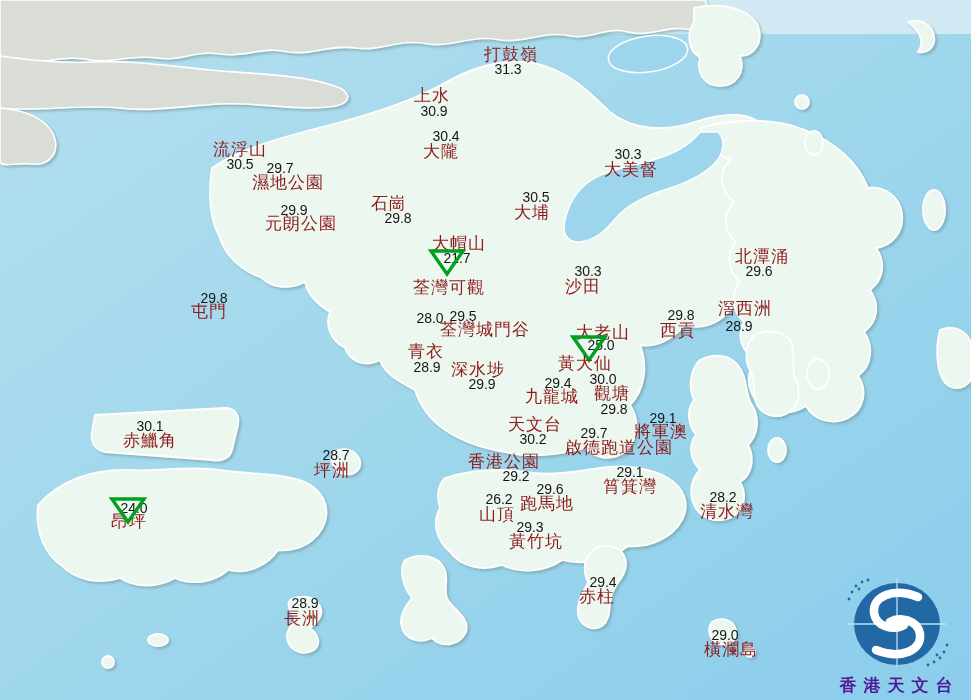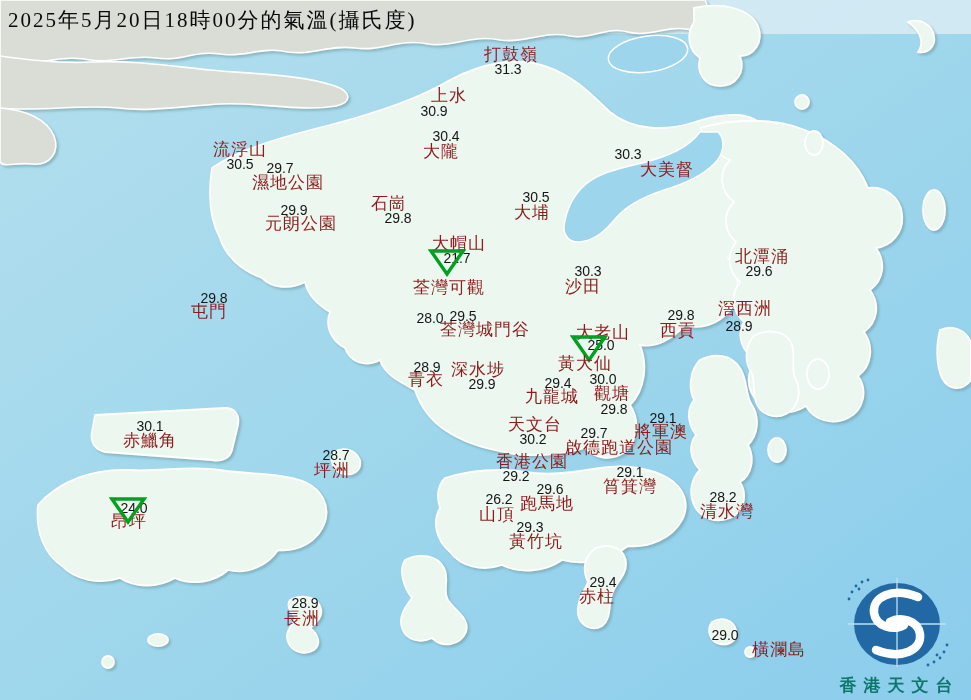--- a/index.html
+++ b/index.html
@@ -20,21 +20,21 @@
   }
   .s-val{
     position:absolute;transform:translateX(-50%);
     color:#161616;font-family:"Liberation Sans","DejaVu Sans",sans-serif;
     font-size:14px;line-height:1.05;white-space:nowrap;
   }
   .marker{position:absolute;pointer-events:none;}
   .logo{position:absolute;left:828px;top:576px;width:143px;text-align:center;}
   .logo .cn{
     font-family:"Liberation Serif","DejaVu Serif",serif;
-    font-size:17px;font-weight:bold;color:#0f766e;letter-spacing:7px;
+    font-size:17px;font-weight:bold;color:#4c1d95;letter-spacing:7px;
     margin-top:2px;white-space:nowrap;
   }
   .logo .en{
     font-family:"Liberation Sans","DejaVu Sans",sans-serif;
     font-size:11px;font-weight:bold;color:#17407e;letter-spacing:0.4px;
     margin-top:1px;white-space:nowrap;
   }
 </style>
 </head>
 <body>
@@ -102,34 +102,33 @@
       <circle cx="108" cy="662" r="6"></circle>
       <ellipse cx="158" cy="640" rx="10" ry="6"></ellipse>
     </g>
 
     <g fill="#9cd5ec" stroke="#ffffff" stroke-width="1.5">
       <path d="M700,132 C688,148 668,156 646,162 C622,168 600,172 586,184 C572,196 566,212 564,226 C563,236 570,243 580,242 C596,240 606,230 616,218 C628,204 646,196 664,190 C684,184 702,176 714,164 C724,154 726,140 718,132 Z"></path>
       <ellipse cx="648" cy="54" rx="40" ry="18" transform="rotate(-8 648 54)"></ellipse>
     </g>
   </svg>
 
-  <div class="title">2025年5月20日18時00分的氣溫(攝氏度)</div>
 
   <div style="position:absolute;left:0;top:0;width:971px;height:700px;">
       <div class="s-name" style="left: 511px; top: 46px;">打鼓嶺</div>
       <div class="s-val" style="left: 508px; top: 62px;">31.3</div>
-      <div class="s-name" style="left: 449px; top: 87px;">上水</div>
+      <div class="s-name" style="left: 432px; top: 87px;">上水</div>
       <div class="s-val" style="left: 434px; top: 104px;">30.9</div>
       <div class="s-name" style="left: 441px; top: 143px;">大隴</div>
       <div class="s-val" style="left: 446px; top: 129px;">30.4</div>
       <div class="s-name" style="left: 240px; top: 141px;">流浮山</div>
       <div class="s-val" style="left: 240px; top: 157px;">30.5</div>
       <div class="s-name" style="left: 288px; top: 174px;">濕地公園</div>
       <div class="s-val" style="left: 280px; top: 161px;">29.7</div>
-      <div class="s-name" style="left: 631px; top: 161px; margin-left: 36px;">大美督</div>
+      <div class="s-name" style="left: 631px; top: 161px;">大美督</div>
       <div class="s-val" style="left: 628px; top: 147px;">30.3</div>
       <div class="s-name" style="left: 301px; top: 215px;">元朗公園</div>
       <div class="s-val" style="left: 294px; top: 203px;">29.9</div>
       <div class="s-name" style="left: 389px; top: 195px;">石崗</div>
       <div class="s-val" style="left: 398px; top: 211px;">29.8</div>
       <div class="s-name" style="left: 532px; top: 204px;">大埔</div>
       <div class="s-val" style="left: 536px; top: 190px;">30.5</div>
       <div class="s-name" style="left: 459px; top: 235px;">大帽山</div>
       <div class="s-val" style="left: 457px; top: 251px;">21.7</div>
       <div class="marker" style="left: 428px; top: 247px;"><svg width="38" height="30" viewBox="0 0 38 30">
@@ -147,62 +146,62 @@
       <div class="s-val" style="left: 463px; top: 309px;">29.5</div>
       <div class="s-name" style="left: 603px; top: 324px;">大老山</div>
       <div class="s-val" style="left: 601px; top: 338px;">25.0</div>
       <div class="marker" style="left: 570px; top: 333px;"><svg width="38" height="30" viewBox="0 0 38 30">
           <polygon points="3,4 35,4 19,27" fill="none" stroke="#00a020" stroke-width="3.4"></polygon>
         </svg></div>
       <div class="s-name" style="left: 678px; top: 322px;">西貢</div>
       <div class="s-val" style="left: 681px; top: 308px;">29.8</div>
       <div class="s-name" style="left: 745px; top: 300px;">滘西洲</div>
       <div class="s-val" style="left: 739px; top: 319px;">28.9</div>
-      <div class="s-name" style="left: 426px; top: 343px; margin-top: 28px;">青衣</div>
+      <div class="s-name" style="left: 426px; top: 343px;">青衣</div>
       <div class="s-val" style="left: 427px; top: 360px;">28.9</div>
       <div class="s-name" style="left: 585px; top: 355px;">黃大仙</div>
       <div class="s-val" style="left: 583px; top: 372px; margin-left: 20px;">30.0</div>
       <div class="s-name" style="left: 478px; top: 361px;">深水埗</div>
       <div class="s-val" style="left: 482px; top: 377px;">29.9</div>
       <div class="s-name" style="left: 552px; top: 388px;">九龍城</div>
       <div class="s-val" style="left: 558px; top: 376px;">29.4</div>
       <div class="s-name" style="left: 612px; top: 385px; text-align: right;">觀塘</div>
       <div class="s-val" style="left: 614px; top: 402px;">29.8</div>
       <div class="s-name" style="left: 661px; top: 423px;">將軍澳</div>
       <div class="s-val" style="left: 663px; top: 411px;">29.1</div>
       <div class="s-name" style="left: 535px; top: 416px;">天文台</div>
       <div class="s-val" style="left: 533px; top: 432px;">30.2</div>
       <div class="s-name" style="left: 619px; top: 439px;">啟德跑道公園</div>
       <div class="s-val" style="left: 594px; top: 426px;">29.7</div>
       <div class="s-name" style="left: 150px; top: 432px;">赤鱲角</div>
       <div class="s-val" style="left: 150px; top: 419px;">30.1</div>
       <div class="s-name" style="left: 332px; top: 462px;">坪洲</div>
       <div class="s-val" style="left: 336px; top: 448px;">28.7</div>
-      <div class="s-name" style="left: 532px; top: 453px;">香港公園</div>
+      <div class="s-name" style="left: 504px; top: 453px;">香港公園</div>
       <div class="s-val" style="left: 516px; top: 469px; text-align: center;">29.2</div>
       <div class="s-name" style="left: 630px; top: 478px;">筲箕灣</div>
       <div class="s-val" style="left: 630px; top: 465px;">29.1</div>
       <div class="s-name" style="left: 547px; top: 495px;">跑馬地</div>
       <div class="s-val" style="left: 550px; top: 482px;">29.6</div>
       <div class="s-name" style="left: 497px; top: 506px;">山頂</div>
       <div class="s-val" style="left: 499px; top: 492px;">26.2</div>
       <div class="s-name" style="left: 727px; top: 503px;">清水灣</div>
       <div class="s-val" style="left: 723px; top: 490px;">28.2</div>
       <div class="s-name" style="left: 129px; top: 513px;">昂坪</div>
       <div class="s-val" style="left: 134px; top: 501px;">24.0</div>
       <div class="marker" style="left: 109px; top: 495px;"><svg width="38" height="30" viewBox="0 0 38 30">
           <polygon points="3,4 35,4 19,27" fill="none" stroke="#00a020" stroke-width="3.4"></polygon>
         </svg></div>
       <div class="s-name" style="left: 536px; top: 533px;">黃竹坑</div>
       <div class="s-val" style="left: 530px; top: 520px;">29.3</div>
       <div class="s-name" style="left: 597px; top: 588px;">赤柱</div>
       <div class="s-val" style="left: 603px; top: 575px;">29.4</div>
       <div class="s-name" style="left: 302px; top: 610px;">長洲</div>
       <div class="s-val" style="left: 305px; top: 596px;">28.9</div>
-      <div class="s-name" style="left: 731px; top: 641px; margin-left: 48px;">橫瀾島</div>
+      <div class="s-name" style="left: 731px; top: 641px;">橫瀾島</div>
       <div class="s-val" style="left: 725px; top: 628px;">29.0</div>
     </div>
 
   <div class="logo">
     <svg width="143" height="92" viewBox="0 0 143 92">
       <ellipse cx="69" cy="48" rx="43" ry="41" fill="#2268a5"></ellipse>
       <g fill="#2268a5">
         <circle cx="28" cy="10" r="1.4"></circle>
           <circle cx="34" cy="6" r="1.4"></circle>
           <circle cx="40" cy="4" r="1.4"></circle>

